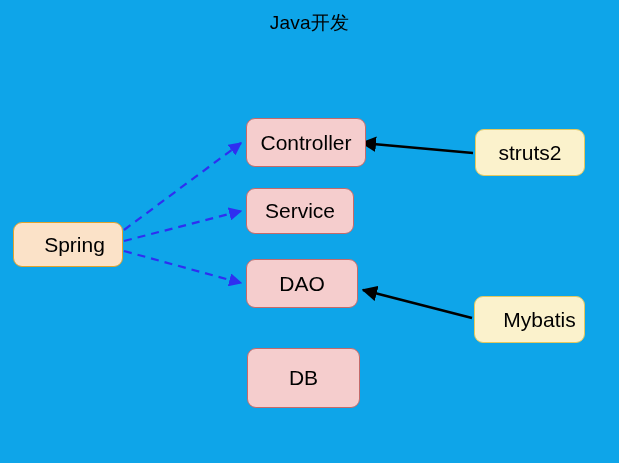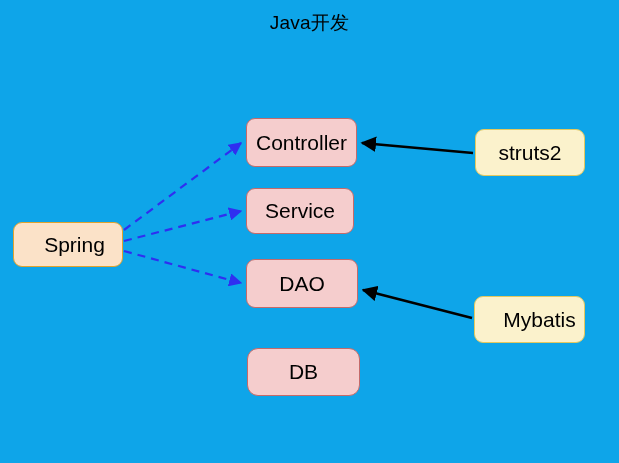--- a/index.html
+++ b/index.html
@@ -84,33 +84,33 @@
         <line x1="124" y1="251" x2="241" y2="283" stroke="#2f2ff0" stroke-width="2.2" stroke-dasharray="8,6" marker-end="url(#arrow-blue)"></line>
         <line x1="473" y1="153" x2="362" y2="143" stroke="#000000" stroke-width="2.4" marker-end="url(#arrow-black)"></line>
         <line x1="472" y1="318" x2="363" y2="290" stroke="#000000" stroke-width="2.4" marker-end="url(#arrow-black)"></line>
       </g>
   </svg>
 
   <div class="node node-peach" style="left:13px; top:222px; width:110px; height:45px;padding-left:13px;">
     <span>Spring</span>
   </div>
 
-  <div class="node node-pink" style="left:246px; top:118px; width:111px; height:49px;text-align:center;">
+  <div class="node node-pink" style="left:246px; top:118px; width:120px; height:49px;text-align:center;">
     <span>Controller</span>
   </div>
 
   <div class="node node-pink" style="left:246px; top:259px; width:112px; height:49px;">
     <span>DAO</span>
   </div>
 
   <div class="node node-pink" style="left:246px; top:188px; width:108px; height:46px;">
     <span>Service</span>
   </div>
 
-  <div class="node node-pink" style="left:247px; top:348px; width:113px; height:48px;border-radius:11px;">
+  <div class="node node-pink" style="left:247px; top:348px; width:113px; height:60px;">
     <span>DB</span>
   </div>
 
   <div class="node node-yellow" style="left:475px; top:129px; width:110px; height:47px;">
     <span>struts2</span>
   </div>
 
   <div class="node node-yellow" style="left:474px; top:296px; width:111px; height:47px;padding-left:20px;">
     <span>Mybatis</span>
   </div>

